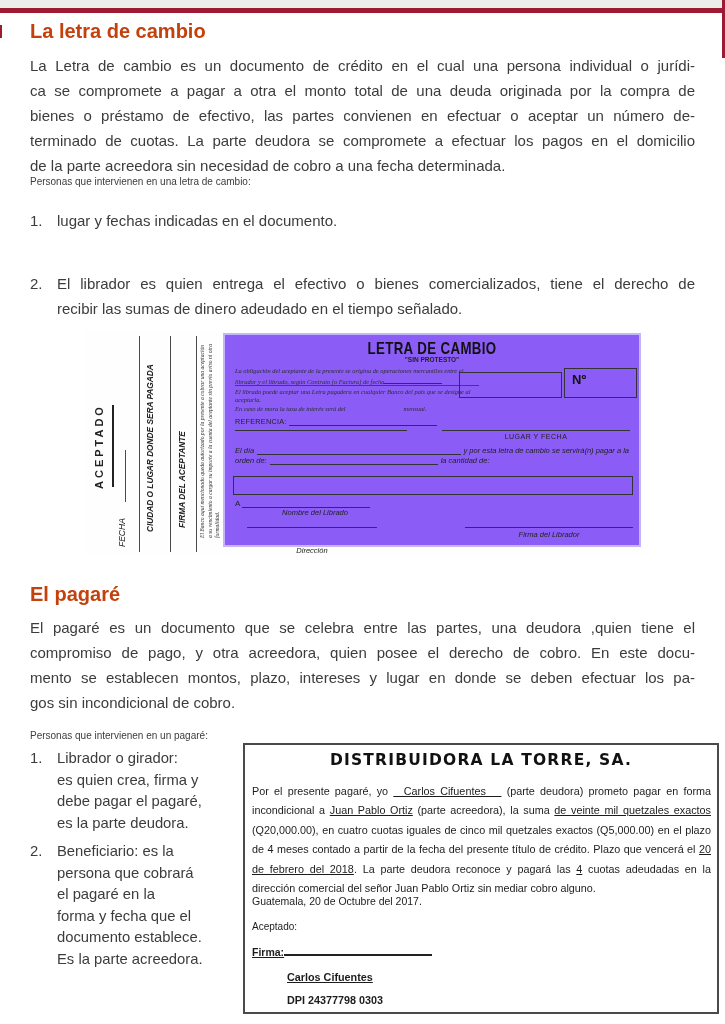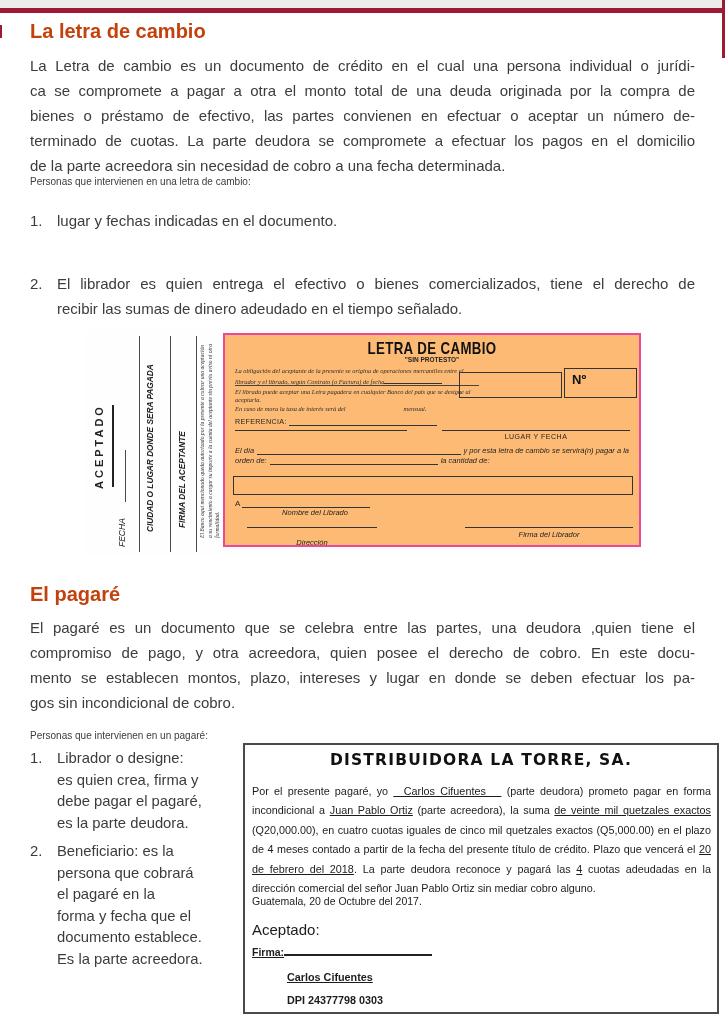--- a/index.html
+++ b/index.html
@@ -36,21 +36,21 @@
   .stub-fecha{left:32px;top:171px;height:46px;font-size:8.5px;font-style:italic;}
   .stub-fecha-line{left:40px;top:120px;height:52px;}
   .div1{left:54px;top:6px;height:216px;}
   .stub-ciudad{left:60px;top:30px;height:172px;font-size:8.3px;font-style:italic;font-weight:bold;}
   .div2{left:85px;top:6px;height:216px;}
   .stub-firma{left:92px;top:70px;height:128px;font-size:8.3px;font-style:italic;font-weight:bold;}
   .div3{left:111px;top:6px;height:216px;}
   .stub-note{position:absolute;left:114px;top:12px;height:196px;width:24px;
     writing-mode:vertical-rl;transform:rotate(180deg);
     font-family:"Liberation Serif",serif;font-style:italic;font-size:5.6px;line-height:7.5px;color:#333;}
-  .formbox{position:absolute;left:138px;top:3px;width:414px;height:210px;border:2px solid #ec4899;background:#fdba74;}
+  .formbox{position:absolute;left:138px;top:3px;width:414px;height:210px;border:2px solid #c4b5fd;background:#8b5cf6;}
   .fb{position:absolute;color:#222;}
   .f-title{left:0;right:0;top:4px;text-align:center;font-size:17px;font-weight:bold;color:#111;transform:scaleX(.78);letter-spacing:.5px;}
   .f-sub{left:0;right:0;top:21px;text-align:center;font-size:6.5px;font-weight:bold;color:#222;}
   .fineprint{font-family:"Liberation Serif",serif;font-style:italic;font-size:6.4px;line-height:8px;color:#2c2c2c;}
   .f-c1{left:10px;top:32px;width:246px;}
   .f-rule{left:10px;top:50px;width:244px;border-top:1px solid #444;}
   .f-c2{left:10px;top:53px;width:246px;}
   .f-c3{left:10px;top:70px;width:246px;display:flex;}
   .f-c3 .gap{flex:0 0 58px;}
   .uline{display:inline-block;border-bottom:1px solid #333;height:8px;}
@@ -64,35 +64,35 @@
   .f-dia .uline{flex:1 1 auto;margin:0 3px;}
   .f-orden{top:121px;font-style:italic;}
   .f-orden .uline{flex:0 0 168px;margin:0 3px;}
   .f-orden .rest{flex:1 1 auto;}
   .f-amount{left:8px;top:141px;width:398px;height:17px;border:1px solid #333;}
   .f-a{top:164px;font-style:normal;font-size:8px;}
   .f-a .uline{flex:0 0 128px;margin-left:2px;}
   .f-a .rest{flex:1 1 auto;}
   .f-nombre{left:30px;top:173px;width:120px;text-align:center;font-size:7.5px;font-style:italic;}
   .f-blineL{left:22px;top:192px;width:130px;border-top:1px solid #333;}
-  .f-dir{left:22px;top:203px;width:130px;text-align:center;font-size:7.5px;font-style:italic;}
+  .f-dir{left:22px;top:211px;width:130px;text-align:center;font-size:7.5px;font-style:italic;}
   .f-blineR{left:240px;top:192px;width:168px;border-top:1px solid #333;}
   .f-firmalib{left:240px;top:195px;width:168px;text-align:center;font-size:7.5px;font-style:italic;}
   .f-ebox{left:234px;top:37px;width:101px;height:24px;border:1px solid #333;}
   .f-nbox{left:339px;top:33px;width:71px;height:28px;border:1px solid #333;}
   .f-no{margin:3px 0 0 7px;font-size:13px;font-weight:bold;color:#111;}
   
   .docbox{left:243px;top:743px;width:472px;height:267px;border:2px solid #4a4a4a;background:#fff;}
   .d{position:absolute;color:#1c1c1c;}
   .d-title{left:0;right:0;top:6px;text-align:center;font-family:"DejaVu Sans",sans-serif;font-size:15.5px;font-weight:bold;letter-spacing:1.2px;color:#111;}
   .d-body{left:7px;right:6px;top:37px;font-size:10.8px;line-height:19.4px;text-align:justify;}
   .d-body .u{text-decoration:underline;}
   .d-body .b{font-weight:normal;margin-top:47px;}
   .d-date{left:7px;top:150px;font-size:10.5px;}
-  .d-acept{left:7px;top:176px;font-size:15px;}
+  .d-acept{left:7px;top:176px;font-size:10px;}
   .d-firma{left:7px;top:199px;font-size:10.5px;font-weight:bold;}
   .d-firma .lbl{text-decoration:underline;}
   .d-firma .sigline{display:inline-block;width:148px;border-bottom:2px solid #222;height:10px;}
   .d-name{left:42px;top:226px;font-size:10.8px;font-weight:bold;text-decoration:underline;}
   .d-dpi{left:42px;top:249px;font-size:10.8px;font-weight:bold;}
 </style>
 </head>
 <body>
 
 <div class="abs topstrip"></div>
@@ -196,21 +196,21 @@
     <div class="jline">El pagaré es un documento que se celebra entre las partes, una deudora ,quien tiene el</div>
     <div class="jline">compromiso de pago, y otra acreedora, quien posee el derecho de cobro. En este docu-</div>
     <div class="jline">mento se establecen montos, plazo, intereses y  lugar en donde se deben efectuar los pa-</div>
     <div class="jline last">gos sin incondicional de cobro.</div>
   </div>
 <div class="abs intro" style="top:730px">Personas que intervienen en un pagaré:</div>
 
 <div class="abs olitem2 noju" style="top:748px">
   <span class="num">1.</span>
   <div class="itext">
-      <div class="jline">Librador o designe:</div>
+      <div class="jline">Librador o girador:</div>
       <div class="jline">es quien crea, firma y</div>
       <div class="jline">debe pagar el pagaré,</div>
       <div class="jline last">es la parte deudora.</div>
     </div>
 </div>
 <div class="abs olitem2 noju" style="top:841px">
   <span class="num">2.</span>
   <div class="itext">
       <div class="jline">Beneficiario: es la</div>
       <div class="jline">persona que cobrará</div>

